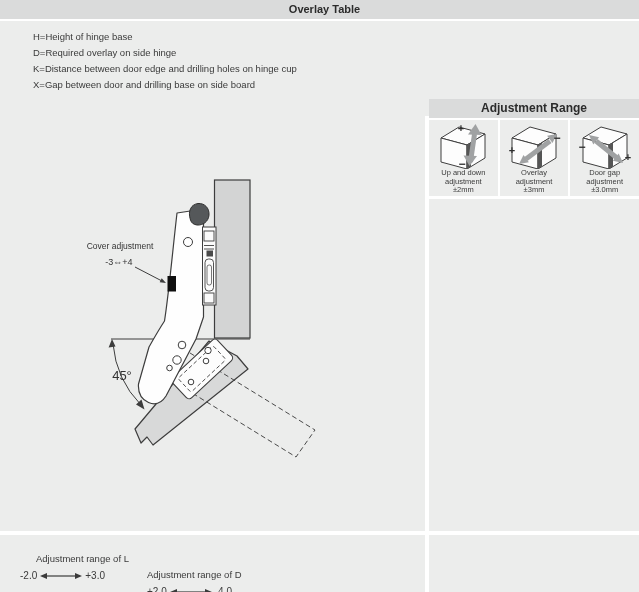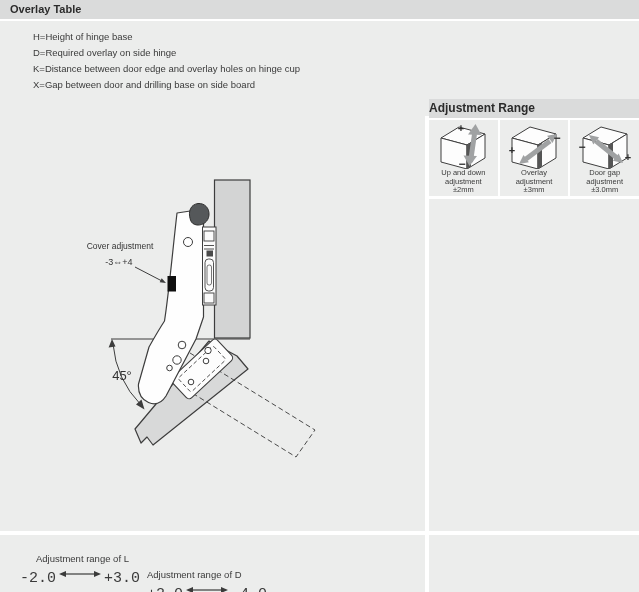--- a/index.html
+++ b/index.html
@@ -1,49 +1,49 @@
 <!DOCTYPE html>
 <html><head>
 <meta charset="utf-8">
 <style>
   html,body{margin:0;padding:0;}
   body{font-family:"Liberation Sans","DejaVu Sans",sans-serif;background:#ffffff;}
   #page{position:relative;width:639px;height:592px;background:#ffffff;overflow:hidden;}
-  .strip{position:absolute;background:#dadbdb;color:#2b2b2b;font-weight:bold;}
+  .strip{position:absolute;background:#dadbdb;color:#2b2b2b;font-weight:bold;text-align:center;}
   .strip-top{left:0;top:0;width:639px;height:19px;font-size:11px;line-height:19px;padding-left:10px;box-sizing:border-box;}
   .defs{position:absolute;left:0;top:21px;width:639px;height:95px;background:#ecedec;box-sizing:border-box;padding:8px 0 0 33px;}
   .defs .def-line{display:block;font-size:9.5px;line-height:16px;color:#3a3a3a;}
   .left-panel{position:absolute;left:0;top:99px;width:425px;height:432px;background:#ecedec;}
   .ar-strip{left:429px;top:99px;width:210px;height:19px;font-size:12px;line-height:19px;box-sizing:border-box;}
   .ar-cells{position:absolute;left:429px;top:120px;width:210px;height:76px;display:flex;gap:2px;}
   .ar-cell{flex:1;background:#ecedec;text-align:center;}
   .ar-cell svg{display:block;margin:1px auto 0 auto;}
   .ar-label{font-size:7.5px;line-height:8.5px;color:#3b3b3b;}
   .ar-body{position:absolute;left:429px;top:199px;width:210px;height:332px;background:#ecedec;}
   .ar-footer{position:absolute;left:429px;top:535px;width:210px;height:57px;background:#ecedec;}
   .left-footer{position:absolute;left:0;top:535px;width:425px;height:57px;background:#ecedec;}
   .range-group{position:absolute;top:18px;}
   .range-title{font-size:9.5px;color:#3a3a3a;display:block;}
-  .range-row{display:flex;align-items:flex-start;margin-top:6px;font-size:15px;color:#3a3a3a;font-family:Liberation Mono, monospace;}
+  .range-row{display:flex;align-items:center;margin-top:6px;font-size:10px;color:#3a3a3a;}
   .range-row svg{margin:0 3px;}
   text{font-family:"Liberation Sans","DejaVu Sans",sans-serif;}
 </style>
 </head>
 <body>
 
 <div id="page">
 
   <div class="strip strip-top">
     <span>Overlay Table</span>
   </div>
 
   <div class="defs">
     <span class="def-line">H=Height of hinge base</span>
     <span class="def-line">D=Required overlay on side hinge</span>
-    <span class="def-line">K=Distance between door edge and overlay holes on hinge cup</span>
+    <span class="def-line">K=Distance between door edge and drilling holes on hinge cup</span>
     <span class="def-line">X=Gap between door and drilling base on side board</span>
   </div>
 
   <div class="left-panel">
     <svg width="425" height="432" viewBox="0 0 425 432">
 
       <rect x="214.5" y="81" width="35.5" height="158" fill="#d3d4d4" stroke="#3d3d3d" stroke-width="1.2"></rect>
 
       <polygon points="209,242 237,257 248,270 153,346 147,338 141,344 135,330" fill="#d8d9d9" stroke="#3d3d3d" stroke-width="1.2" stroke-linejoin="round"></polygon>
 

